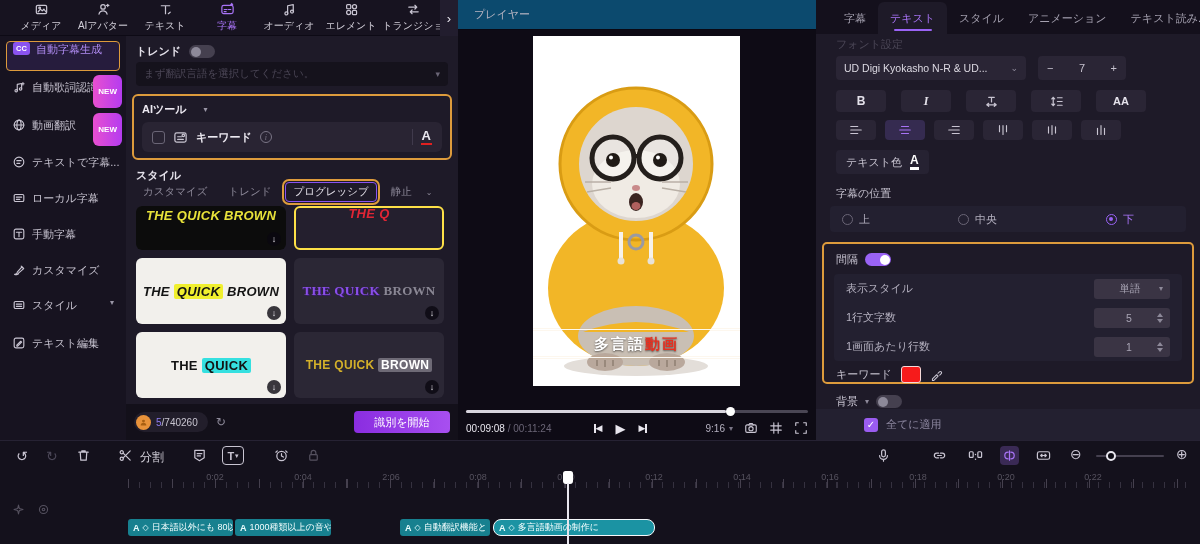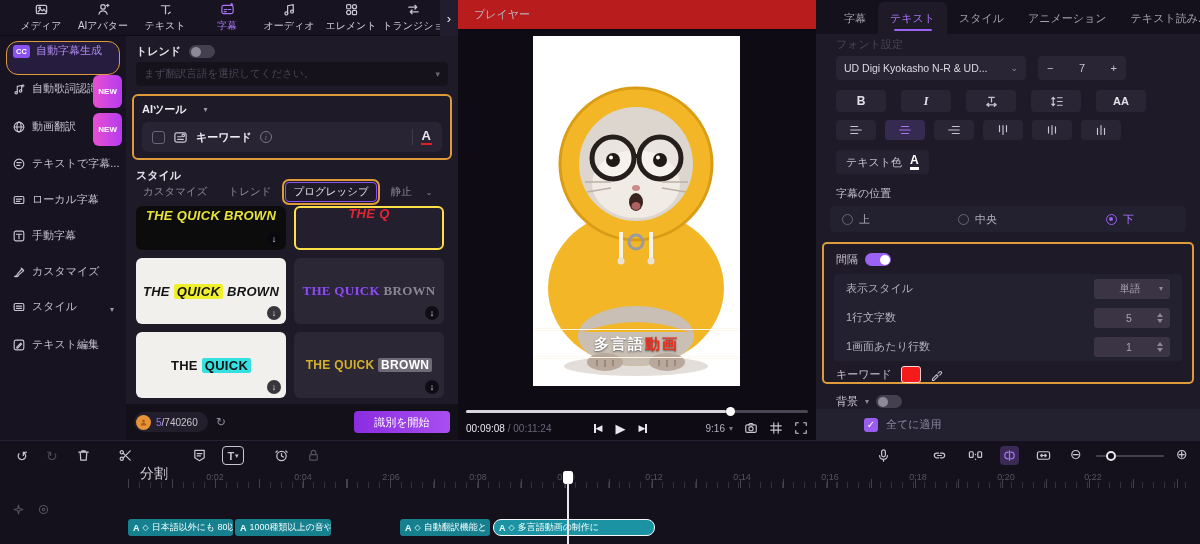--- a/index.html
+++ b/index.html
@@ -12,21 +12,21 @@
   .dim svg{stroke:#55515f}
   
   .topbar{position:absolute;left:0;top:0;width:458px;height:36px;background:#171320;display:flex;align-items:center;padding-left:10px;gap:0;border-bottom:1px solid #0d0a15}
   .topitem{width:62px;display:flex;flex-direction:column;align-items:center;gap:2px;cursor:pointer}
   .topitem .lbl{font-size:10px;color:#d2cfd9;white-space:nowrap}
   .topitem.active .lbl{color:#a974f7}
   .topitem.active svg{stroke:#a974f7}
   .top-more{position:absolute;right:0;top:0;width:18px;height:36px;background:#221d2e;display:flex;align-items:center;justify-content:center;color:#e8e6ee;font-size:13px;cursor:pointer}
   
   .sidebar{position:absolute;left:0;top:36px;width:126px;height:404px;background:#171320}
-  .sideitem{position:absolute;left:6px;width:114px;height:30px;display:flex;align-items:flex-end;gap:6px;padding:16px 6px;font-size:11px;color:#c6c2cf;cursor:pointer;border-radius:12px;white-space:nowrap}
+  .sideitem{position:absolute;left:6px;width:114px;height:30px;display:flex;align-items:flex-start;gap:6px;padding:0 6px;font-size:11px;color:#c6c2cf;cursor:pointer;border-radius:4px;white-space:nowrap}
   .sideitem.active{background:rgba(138,83,240,.14);border:1.5px solid #dd9b3c;color:#b08cf2}
   .ccbadge{min-width:17px;height:13px;background:#8a53f0;color:#fff;border-radius:3px;font-size:7.5px;font-weight:bold;display:flex;align-items:center;justify-content:center}
   .newbadge{position:absolute;right:4px;padding:12px 5px;font-size:8px;font-weight:bold;color:#fff;background:linear-gradient(90deg,#e84fd0,#b53cf0);border-radius:6px;z-index:3}
   
   .mid{position:absolute;left:126px;top:36px;width:332px;height:404px;background:#1e1a28}
   .mid .row-label{font-size:11px;font-weight:bold;color:#e4e1ea}
   .tgl{width:26px;height:13px;border-radius:7px;position:relative;cursor:pointer}
   .tgl.on{background:#9a63f5}
   .tgl.on::after{content:"";position:absolute;right:1.5px;top:1.5px;width:10px;height:10px;border-radius:50%;background:#fff}
   .tgl.off{background:#45404f}
@@ -54,21 +54,21 @@
   .hl{padding:0 3px;border-radius:2px}
   .midfoot{position:absolute;left:0;bottom:0;width:332px;height:36px;background:#13101a;display:flex;align-items:center;padding:0 8px;gap:8px}
   .credpill{display:flex;align-items:center;gap:5px;background:#221e2b;border-radius:10px;height:20px;padding:0 10px 0 2px}
   .avatar{width:15px;height:15px;border-radius:50%;background:#e8923a;display:flex;align-items:center;justify-content:center}
   .credtext{font-size:10px;color:#c8c5d0}
   .credtext b{color:#8f7df2;font-weight:normal}
   .refresh{color:#8d8999;font-size:12px;cursor:pointer}
   .startbtn{margin-left:auto;width:96px;height:22px;border-radius:4px;background:linear-gradient(90deg,#8a2de0,#a84ff0);color:#fff;font-size:11px;display:flex;align-items:center;justify-content:center;cursor:pointer}
   
   .player{position:absolute;left:458px;top:0;width:358px;height:440px;background:#0e0b15}
-  .player-hd{height:30px;background:#b91c1c;display:flex;align-items:center;padding:0 16px;font-size:11px;color:#b9b5c2;border-bottom:1px solid #0a0812}
+  .player-hd{height:30px;background:#0c4a6e;display:flex;align-items:center;padding:0 16px;font-size:11px;color:#b9b5c2;border-bottom:1px solid #0a0812}
   .video{position:absolute;left:75px;top:36px;width:207px;height:350px;background:#fff;overflow:hidden}
   .subline{position:absolute;left:0;width:100%;height:1px;background:rgba(255,255,255,.9);box-shadow:0 0 1px rgba(230,150,40,.8)}
   .subtxt{position:absolute;left:0;width:100%;top:299px;text-align:center;font-size:15px;font-weight:bold;letter-spacing:2px;color:#fff;text-shadow:0 1px 2px rgba(0,0,0,.55)}
   .subtxt .kw{color:#e53020}
   .seek{position:absolute;left:8px;right:8px;top:410px;height:3px;background:#4a4654;border-radius:2px}
   .seek .played{position:absolute;left:0;top:0;height:3px;width:76%;background:#d8d5de;border-radius:2px}
   .seek .knob{position:absolute;left:76%;top:-3px;width:9px;height:9px;border-radius:50%;background:#fff}
   .pctrl{position:absolute;left:0;bottom:0;width:100%;height:24px;display:flex;align-items:center;padding:0 8px;font-size:10px}
   .ptime{color:#e8e6ee}
   .ptime .dur{color:#6a6576}
@@ -119,21 +119,21 @@
   .bgrow{position:absolute;left:20px;top:394px;display:flex;align-items:center;gap:7px;font-size:11px;color:#c6c2cf}
   .bgrow .car{font-size:8px;color:#8d8999}
   .bgfill{position:absolute;left:22px;top:417px;font-size:10.5px;color:#413c4e}
   .applybar{position:absolute;left:0;bottom:0;width:384px;height:31px;background:#232030;display:flex;align-items:center;padding-left:48px;gap:8px}
   .cbox{width:14px;height:14px;border-radius:3px;background:#9a5cf0;color:#fff;font-size:10px;display:flex;align-items:center;justify-content:center;cursor:pointer}
   .applylbl{font-size:11px;color:#8d87a0}
   
   .tl{position:absolute;left:0;top:440px;width:1200px;height:104px;background:#14111c;border-top:1px solid #262233}
   .tlbar{position:absolute;left:0;top:0;width:100%;height:30px;display:flex;align-items:center}
   .tico{position:absolute;top:7px;cursor:pointer}
-  .tlsplit{position:absolute;left:140px;top:24px;font-size:14px;color:#d5d2dc;cursor:pointer}
+  .tlsplit{position:absolute;left:140px;top:8px;font-size:12px;color:#d5d2dc;cursor:pointer}
   .uglyph{font-size:14px;color:#c9c5d2;cursor:pointer}
   .uglyph.dim{color:#4b4757}
   .tbox{position:absolute;top:5px;width:22px;height:19px;border:1.3px solid #c9c5d2;border-radius:4px;color:#c9c5d2;font-size:11px;font-weight:bold;display:flex;align-items:center;justify-content:center;cursor:pointer}
   .tbox .car{font-size:7px;margin-left:1px}
   .hlbox{background:#3a2a55;border-radius:4px;padding:2px}
   .hlbox svg{stroke:#a974f7}
   .zslider{position:absolute;left:1096px;top:14px;width:68px;height:2px;background:#45404f;border-radius:1px}
   .zslider .zknob{position:absolute;left:10px;top:-4px;width:10px;height:10px;border-radius:50%;background:#0d0b14;border:2.5px solid #e8e6ee}
   .ruler{position:absolute;left:0;top:30px;width:1200px;height:18px}
   .rlabel{position:absolute;top:1px;font-size:9px;color:#56525f;transform:translateX(-50%)}

